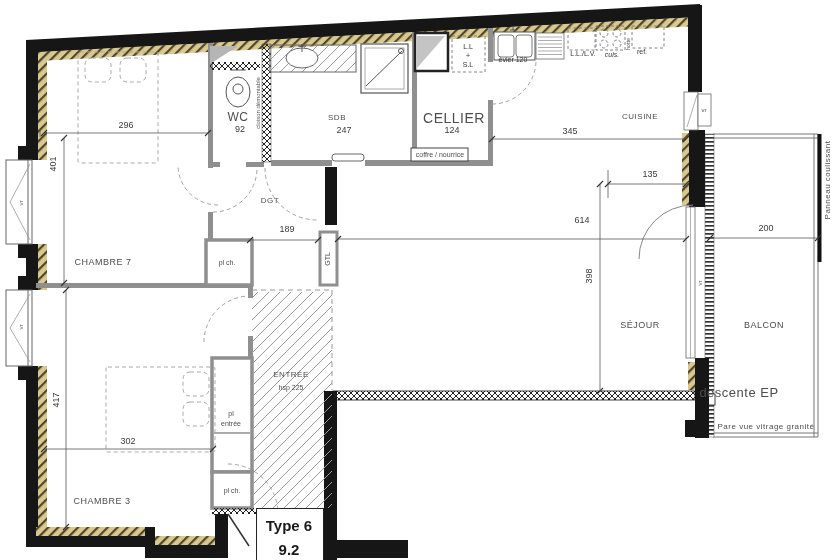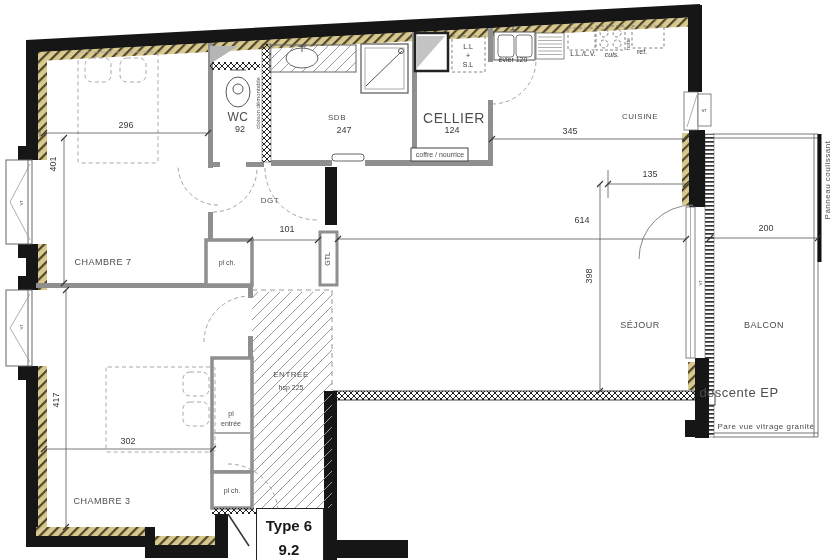--- a/index.html
+++ b/index.html
@@ -240,21 +240,21 @@
 <div class="lbl dim" style="left:650px;top:174px">135</div>
 
 <div class="lbl" style="left:640px;top:325px">SÉJOUR</div>
 <div class="lbl dim" style="left:582px;top:220px">614</div>
 <div class="lbl rot dim" style="left:589px;top:276px">398</div>
 
 <div class="lbl" style="left:764px;top:325px">BALCON</div>
 <div class="lbl dim" style="left:766px;top:228px">200</div>
 
 <div class="lbl" style="left:270px;top:201px;font-size:8px">DGT</div>
-<div class="lbl dim" style="left:287px;top:229px">101</div>
+<div class="lbl dim" style="left:287px;top:229px">189</div>
 
 <div class="lbl" style="left:291px;top:375px;font-size:8px">ENTRÉE</div>
 <div class="lbl small" style="left:291px;top:387px">hsp 225</div>
 
 <div class="lbl small" style="left:227px;top:262px">pl ch.</div>
 <div class="lbl small" style="left:232px;top:490px">pl ch.</div>
 <div class="lbl small" style="left:231px;top:413px">pl</div>
 <div class="lbl small" style="left:231px;top:423px">entrée</div>
 
 <div class="lbl rot small" style="left:327px;top:259px">GTL</div>

